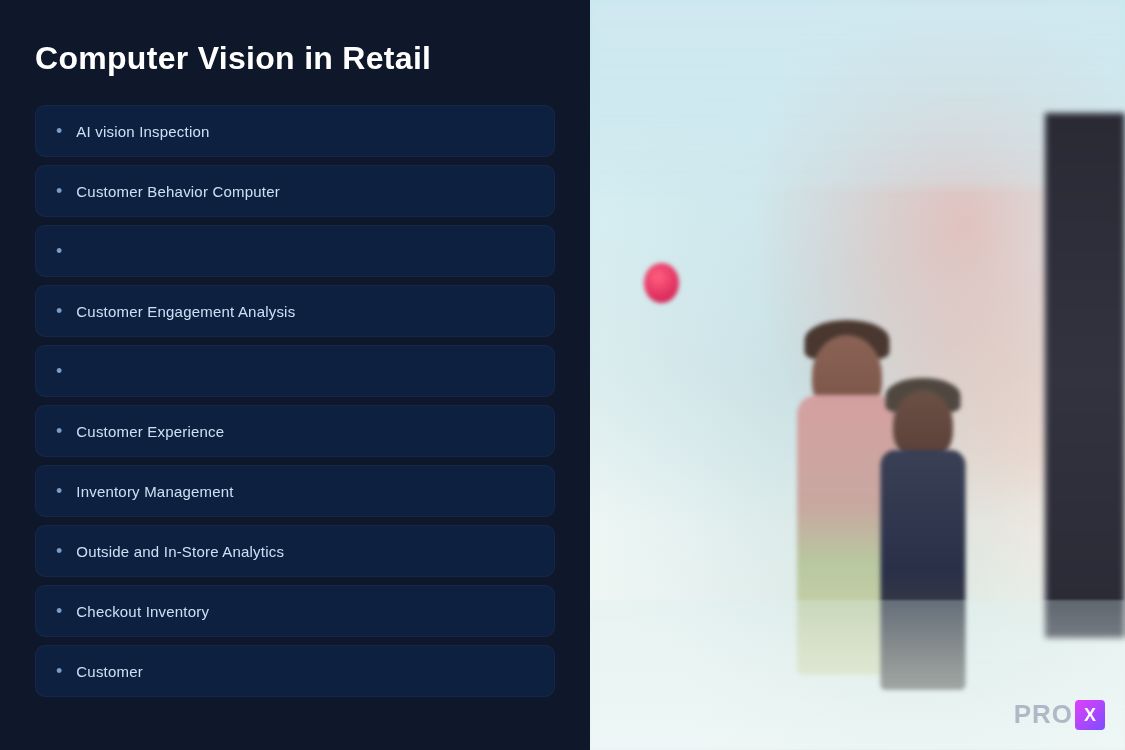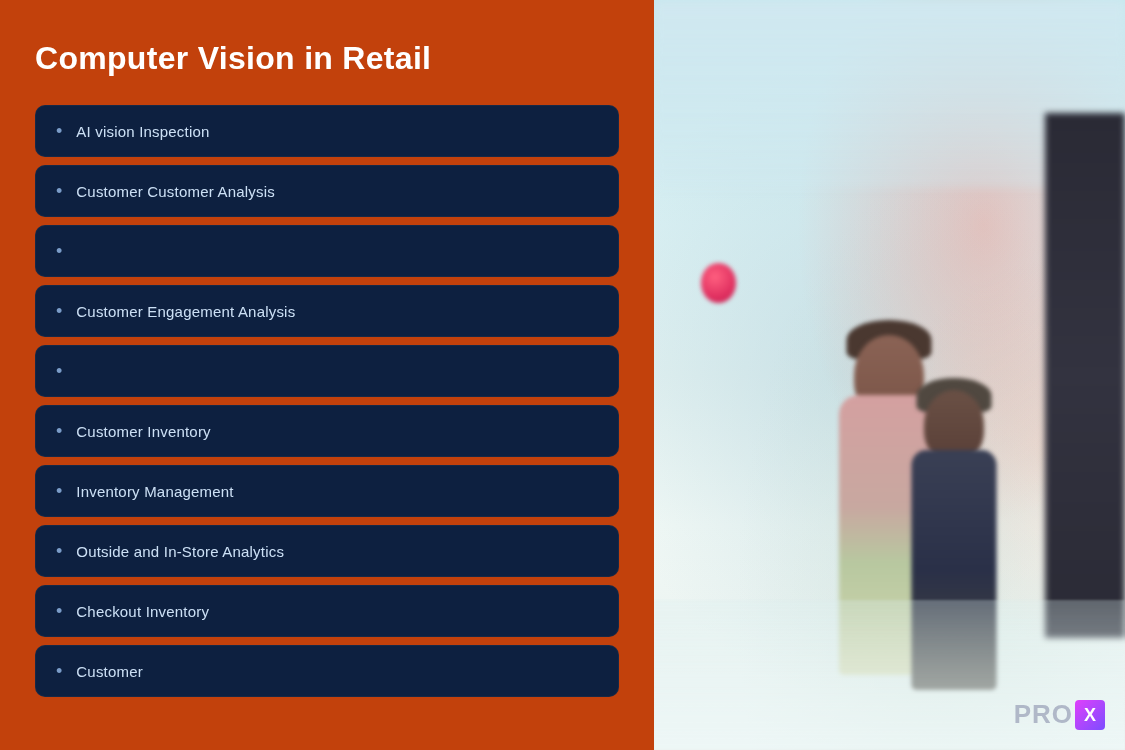--- a/index.html
+++ b/index.html
@@ -10,23 +10,23 @@
 
     body {
       width: 1125px;
       height: 750px;
       overflow: hidden;
       font-family: 'Arial', sans-serif;
       display: flex;
     }
 
     .left-panel {
-      width: 654px;
+      width: 590px;
       height: 750px;
-      background-color: #c2410c;
+      background-color: #0f172a;
       padding: 40px 35px;
       display: flex;
       flex-direction: column;
       gap: 0px;
       flex-shrink: 0;
     }
 
     .page-title {
       color: #ffffff;
       font-size: 32px;
@@ -271,35 +271,35 @@
 
 <div class="left-panel">
   <h1 class="page-title">Computer Vision in Retail</h1>
   <div class="menu-list">
   <div class="menu-item">
         <span class="bullet">•</span>
         <span class="menu-label">AI vision Inspection</span>
       </div>
       <div class="menu-item">
         <span class="bullet">•</span>
-        <span class="menu-label">Customer Customer Analysis</span>
+        <span class="menu-label">Customer Behavior Computer</span>
       </div>
       <div class="menu-item">
         <span class="bullet">•</span>
       </div>
       <div class="menu-item">
         <span class="bullet">•</span>
         <span class="menu-label">Customer Engagement Analysis</span>
       </div>
       <div class="menu-item">
         <span class="bullet">•</span>
       </div>
       <div class="menu-item">
         <span class="bullet">•</span>
-        <span class="menu-label">Customer Inventory</span>
+        <span class="menu-label">Customer Experience</span>
       </div>
       <div class="menu-item">
         <span class="bullet">•</span>
         <span class="menu-label">Inventory Management</span>
       </div>
       <div class="menu-item">
         <span class="bullet">•</span>
         <span class="menu-label">Outside and In-Store Analytics</span>
       </div>
       <div class="menu-item">

